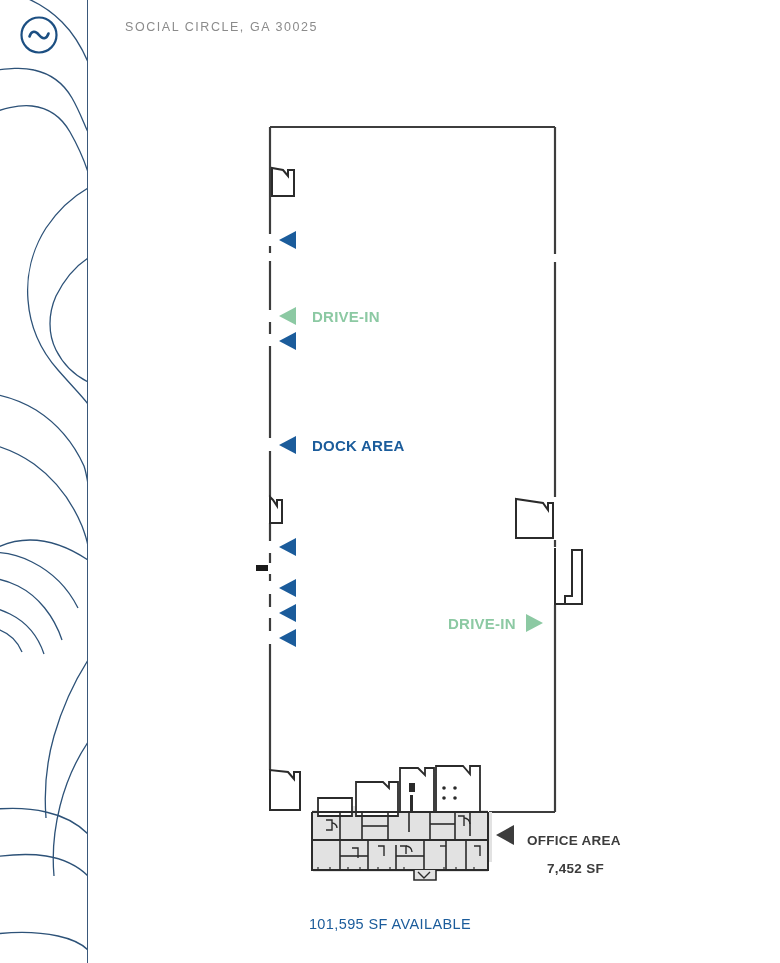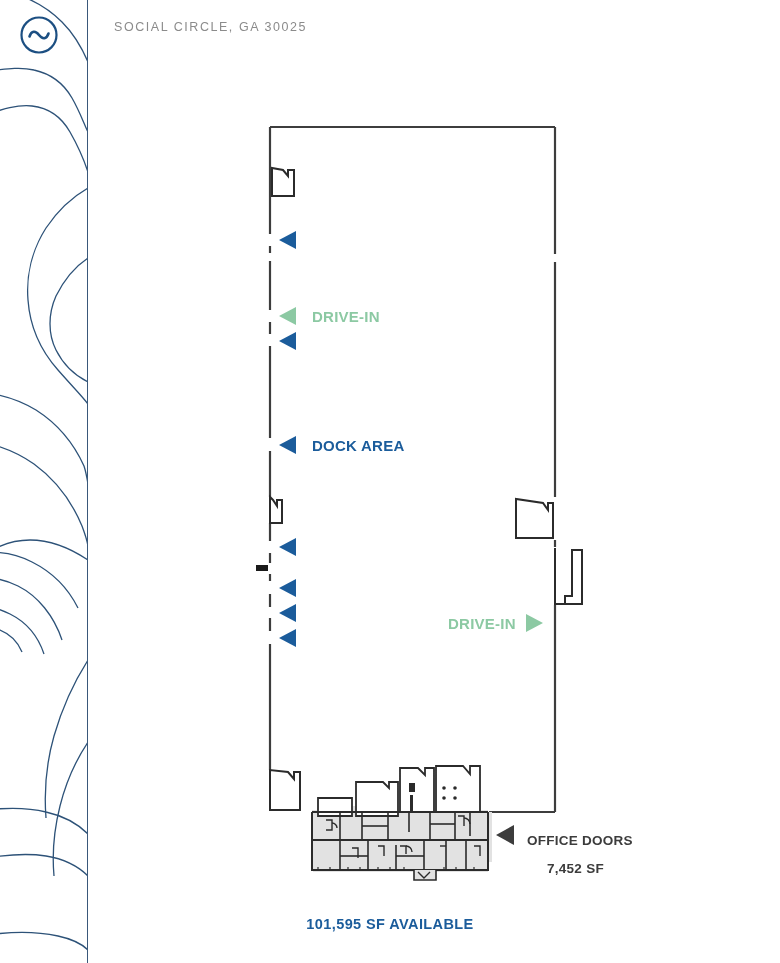--- a/index.html
+++ b/index.html
@@ -49,21 +49,21 @@
     color: #1c4f82;
     letter-spacing: 0.1px;
     margin: 0;
     line-height: 1.25;
   }
   #subtitle {
     font-family: "Liberation Sans", sans-serif;
     font-size: 12.5px;
     color: #8b8b8b;
     letter-spacing: 1.55px;
-    margin: 6px 0 0 1px;
+    margin: 6px 0 0 12px;
   }
 
   
   #plan {
     position: absolute;
     left: 0; top: 0;
     width: 780px; height: 963px;
     pointer-events: none;
   }
 
@@ -81,21 +81,21 @@
   .anno.office   { color: #3c3c3c; font-weight: bold; font-size: 13.5px; }
   .anno.officesf { color: #3c3c3c; font-weight: bold; font-size: 13.5px; }
 
   #avail {
     position: absolute;
     left: 0; top: 916px;
     width: 780px;
     text-align: center;
     font-family: "Liberation Sans", sans-serif;
     font-size: 14.5px;
-    font-weight: bold;
+    font-weight: normal;
     letter-spacing: 0.4px;
     color: #1b5c9b;
   }
 </style>
 </head>
 <body>
 
 <div id="sidebar">
   <svg class="contours" width="88" height="963" viewBox="0 0 88 963">
     <g fill="none" stroke="#2d5278" stroke-width="1.3">
@@ -275,16 +275,16 @@
     </g>
   </g>
 </svg>
 
 <div class="anno drivein" style="left:312px; top:308px;">DRIVE-IN</div>
 
 <div class="anno dock" style="left:312px; top:437px;">DOCK AREA</div>
 
 <div class="anno drivein" style="left:448px; top:615px;">DRIVE-IN</div>
 
-<div class="anno office" style="left:527px; top:833px;">OFFICE DOORS</div>
+<div class="anno office" style="left:527px; top:833px;">OFFICE AREA</div>
 <div class="anno officesf" style="left:527px; top:861px; width:97px; text-align:center;">7,452 SF</div>
 
 <div id="avail">101,595 SF AVAILABLE</div>
 
 </body></html>

